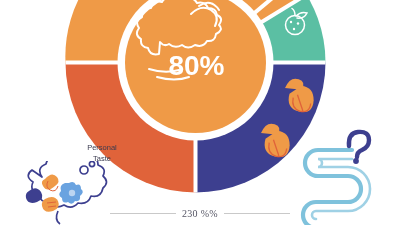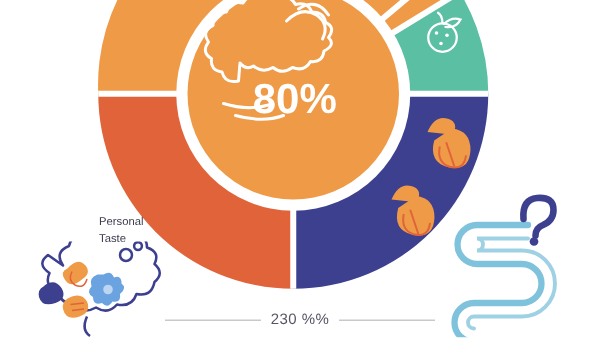--- a/index.html
+++ b/index.html
@@ -25,32 +25,32 @@
   #center-pct{
     font-size:28px;font-weight:bold;color:#ffffff;
     letter-spacing:0px;line-height:1;
     transform:translate(1px,3px);
   }
 
   
   #taste-group{left:14px;top:143px;width:125px;height:82px;}
   #taste-label{
     left:52px;top:0px;width:72px;
-    font-size:7.5px;color:#3b3b4f;
+    text-align:center;font-size:7.5px;color:#3b3b4f;
     line-height:10.5px;
   }
 
   
   #caption-row{
     left:110px;top:204px;width:180px;height:18px;
     display:flex;align-items:center;gap:6px;
   }
   .cap-rule{flex:1 1 auto;height:1px;background:#c9c9c9;}
   #caption-text{
-    font-size:10px;color:#555564;white-space:nowrap;letter-spacing:.3px;
+    font-size:10px;color:#555564;white-space:nowrap;letter-spacing:.3px;font-family:Liberation Serif, serif;
   }
 
   
   #gut-group{left:296px;top:128px;width:104px;height:97px;}
 </style>
 </head>
 <body>
 
 <div id="stage">
 

